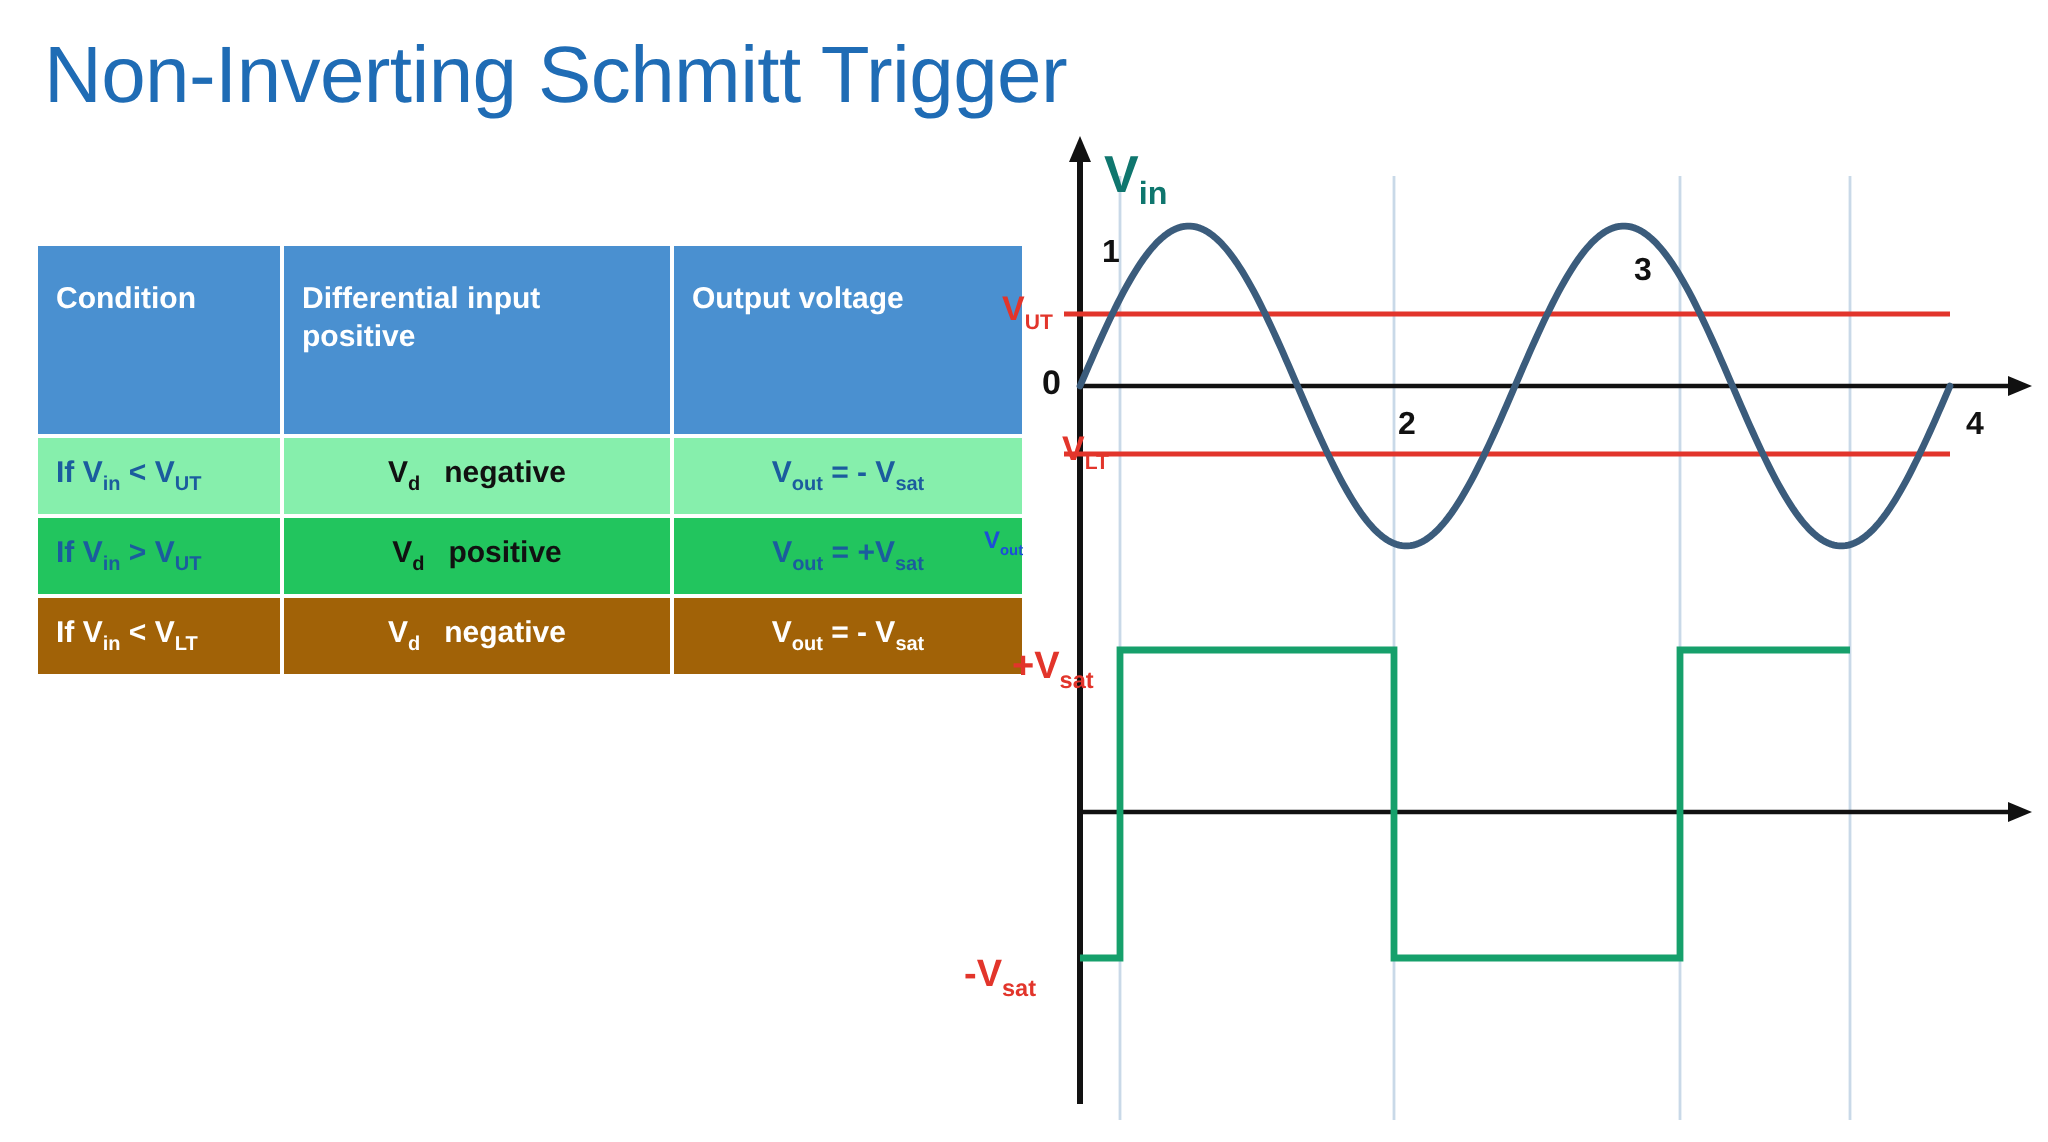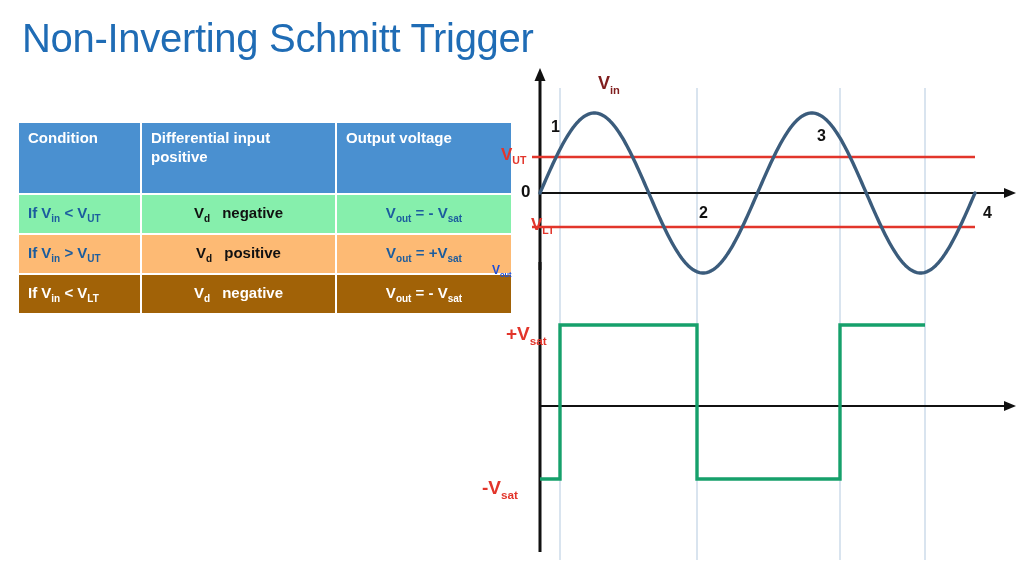--- a/index.html
+++ b/index.html
@@ -41,31 +41,31 @@
   #truth-table td, #truth-table th {
     padding: 0;
     vertical-align: middle;
   }
   .th-cell {
     background: #4a90d0;
     color: #ffffff;
     font-size: 15px;
     font-weight: bold;
     height: 58px;
-    padding: 6px 9px !important;
+    padding: 18px 9px !important;
     text-align: left;
     line-height: 1.25;
     vertical-align: top !important;
   }
   .col-a { width: 103px; }
   .col-b { width: 175px; }
   .col-c { width: 156px; }
 
   .row-shade td { background: #86efac; }
-  .row-light td { background: #fdba74; }
+  .row-light td { background: #22c55e; }
   .row-hi td    { background: #a16207; }
 
   .cell {
     height: 38px;
     font-size: 15px;
     padding: 0 9px !important;
     white-space: nowrap;
   }
   .c-cond { color: #1b5c9e; font-weight: bold; text-align: left; }
   .c-diff { color: #111111; font-weight: bold; text-align: center; }
@@ -84,21 +84,21 @@
     pointer-events: none;
   }
   .lbl {
     position: absolute;
     font-weight: bold;
     white-space: nowrap;
     line-height: 1;
   }
   .lbl sub { font-size: 0.62em; font-weight: bold; }
 
-  #lbl-vin   { left: 552px; top: 74px;  font-size: 18px; color: #7f1d1d; margin-left: 46px; }
+  #lbl-vin   { left: 552px; top: 74px;  font-size: 26px; color: #0f766e; }
   #lbl-vut   { left: 501px; top: 146px; font-size: 17px; color: #e2352b; }
   #lbl-zero  { left: 521px; top: 183px; font-size: 17px; color: #111111; }
   #lbl-vlt   { left: 503px; top: 216px; font-size: 17px; color: #e2352b; margin-left: 28px; }
   #lbl-vout  { left: 492px; top: 264px; font-size: 12px; color: #1d4ed8; text-align: center; }
   #lbl-psat  { left: 478px; top: 324px; font-size: 19px; color: #e2352b; margin-left: 28px; }
   #lbl-nsat  { left: 482px; top: 478px; font-size: 19px; color: #e2352b; }
 
   #mark-1 { left: 551px; top: 119px; font-size: 16px; color: #111111; }
   #mark-2 { left: 699px; top: 205px; font-size: 16px; color: #111111; }
   #mark-3 { left: 817px; top: 128px; font-size: 16px; color: #111111; }

